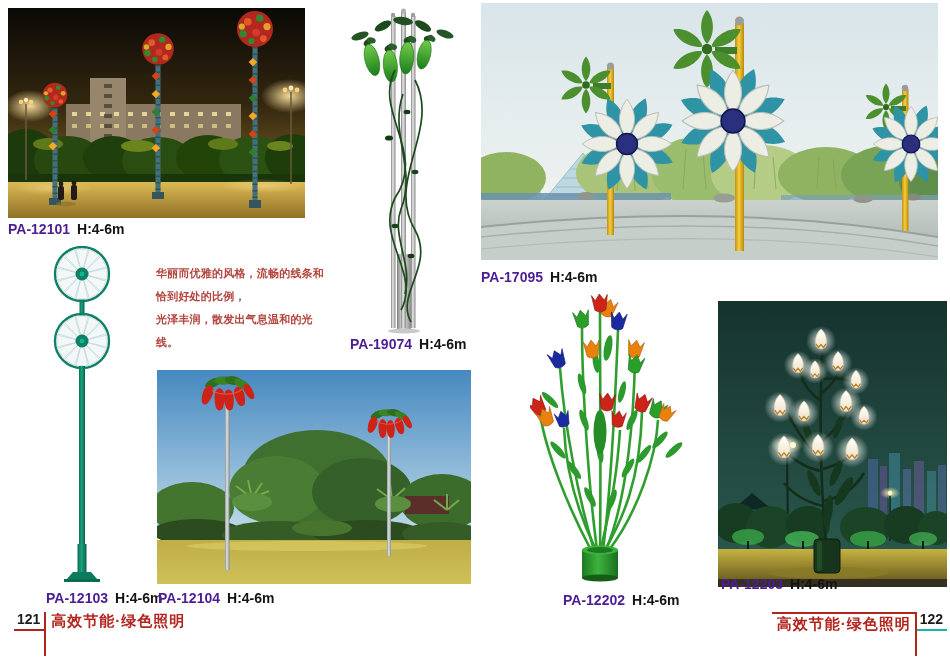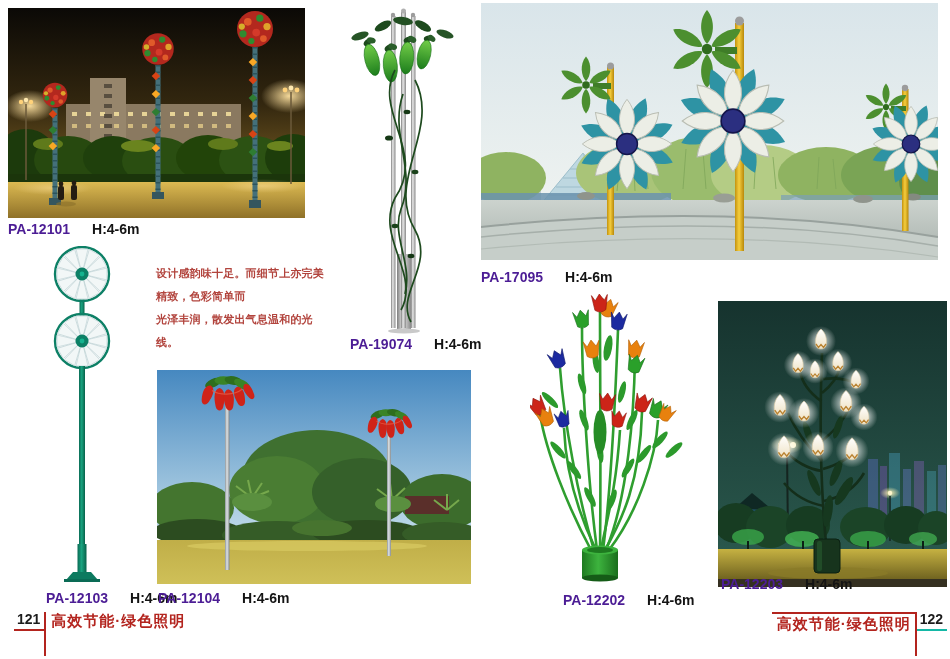--- a/index.html
+++ b/index.html
@@ -6,21 +6,21 @@
   html,body { margin:0; padding:0; background:#9a9a9a; }
   #page {
     position:relative; width:950px; height:659px; margin:0 auto;
     background:#ffffff; overflow:hidden;
     font-family:"Liberation Sans", sans-serif;
   }
   .photo { position:absolute; overflow:hidden; }
   .photo svg { display:block; }
   .plabel { position:absolute; white-space:nowrap; font-size:14px; line-height:15px; }
   .plabel .pid { color:#4c1d95; font-weight:bold; }
-  .plabel .ph  { color:#141414; font-weight:bold; margin-left:22px; }
+  .plabel .ph  { color:#141414; font-weight:bold; margin-left:7px; }
   #desc {
     position:absolute; left:156px; top:262px; width:176px;
     color:#b2443d; font-size:11px; font-weight:bold; line-height:23px;
     letter-spacing:0.2px;
   }
   
   .footer { position:absolute; display:flex; align-items:flex-start;margin-left:8px; }
   #footer-left  { left:6px;  top:612px; }
   #footer-right { right:3px; top:612px; }
   .pageno {
@@ -379,21 +379,21 @@
       <use href="#g103wheel" transform="translate(54,28)"></use>
       <use href="#g103wheel" transform="translate(54,95)"></use>
       <rect x="51" y="120" width="6" height="182" fill="url(#g103pole)"></rect>
       <rect x="49.5" y="298" width="9" height="34" fill="url(#g103pole)"></rect>
       <path d="M45,326 L63,326 L70,334 L38,334 Z" fill="#0c7a5f"></path>
       <rect x="36" y="333" width="36" height="3" fill="#0a6b55"></rect>
     </svg>
   </div>
 
   <div id="desc">
-    <div>设计感韵味十足。而细节上亦完美精致，色彩简单而</div>
+    <div>华丽而优雅的风格，流畅的线条和恰到好处的比例，</div>
     <div>光泽丰润，散发出气息温和的光线。</div>
   </div>
 
   <div class="photo" style="left:157px;top:370px;width:314px;height:214px">
     <svg width="314" height="214" viewBox="0 0 314 214">
       <defs>
         <linearGradient id="g104sky" x1="0" y1="0" x2="0" y2="1">
           <stop offset="0" stop-color="#4688c0"></stop>
             <stop offset="1" stop-color="#bcd8e8"></stop>
         </linearGradient>

